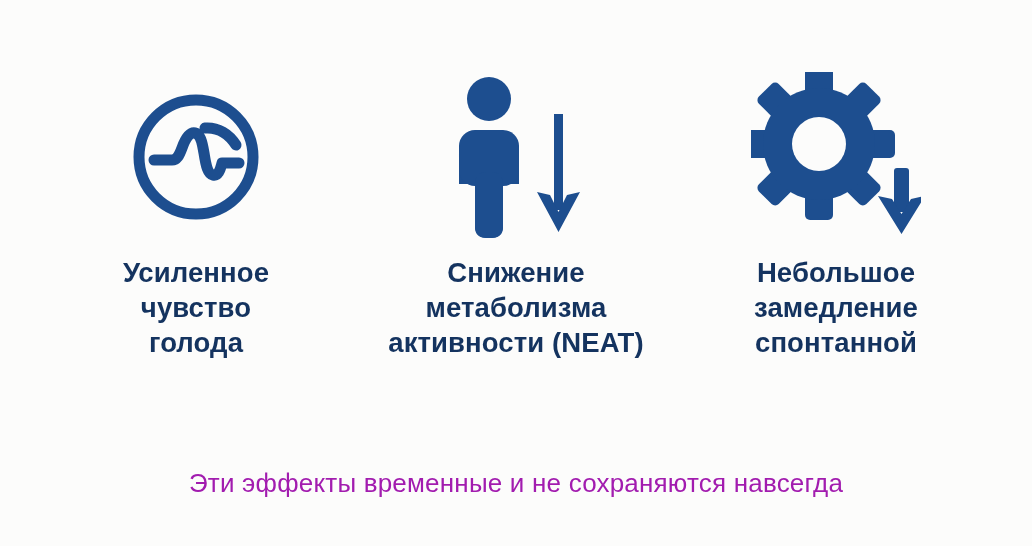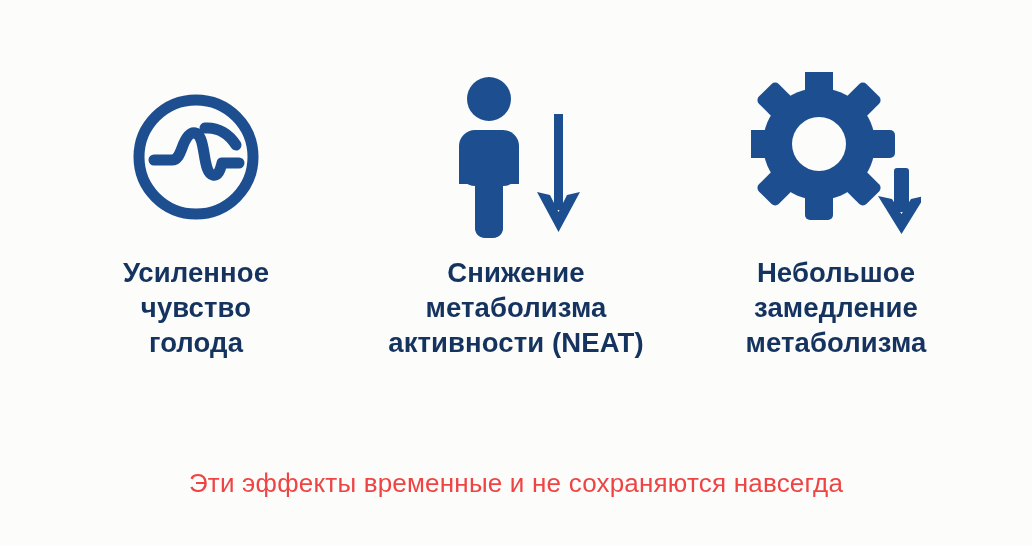--- a/index.html
+++ b/index.html
@@ -71,21 +71,21 @@
     position: absolute;
     left: 0;
     right: 0;
     top: 468px;
     text-align: center;
   }
   .caption {
     display: inline-block;
     font-size: 26px;
     font-weight: 400;
-    color: #ef4444;
+    color: #a21caf;
     letter-spacing: 0.2px;
     line-height: 1.2;
   }
 
   svg { display: block; }
 </style>
 </head>
 <body>
 
 <div id="slide">
@@ -143,21 +143,21 @@
             <circle cx="0" cy="0" r="56" fill="#1d4e8f"></circle>
             <circle cx="0" cy="0" r="27" fill="#fcfcfb"></circle>
           </g>
 
           <rect x="143" y="96" width="15" height="44" rx="3" fill="#1d4e8f"></rect>
           <path d="M127 124 L150.5 162 L174 124 L160 127 L150.5 142 L141 127 Z" fill="#1d4e8f"></path>
         </svg>
       </div>
       <div class="card-label">Небольшое
 замедление
-метаболизма</div>
+спонтанной</div>
     </div>
 
   </div>
 
   <div class="caption-wrap">
     <span class="caption">Эти эффекты временные и не сохраняются навсегда</span>
   </div>
 
 </div>
 

